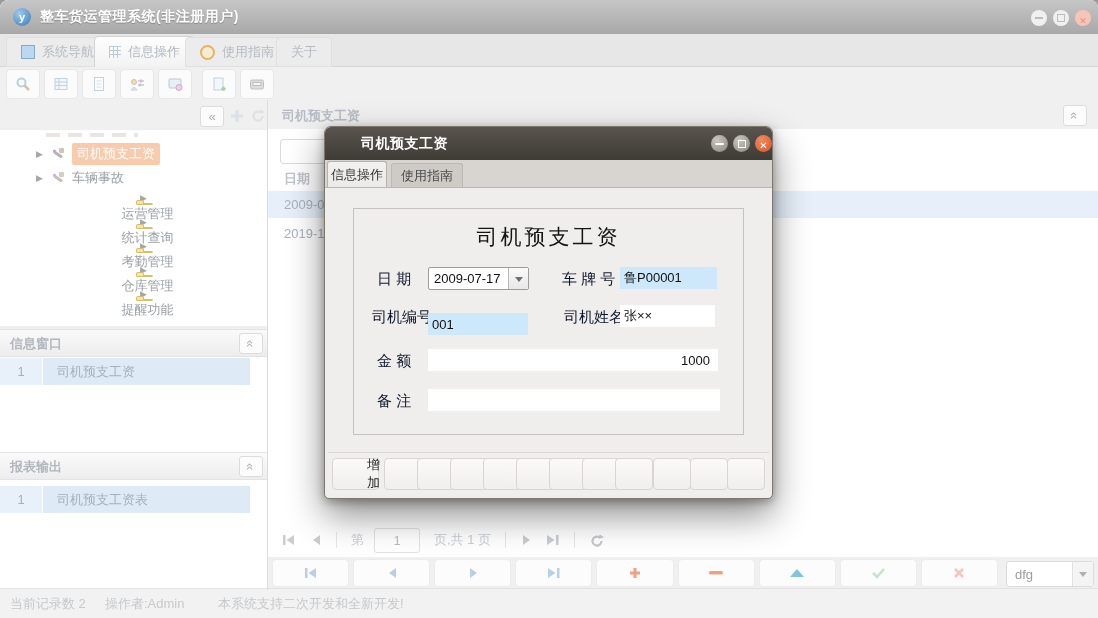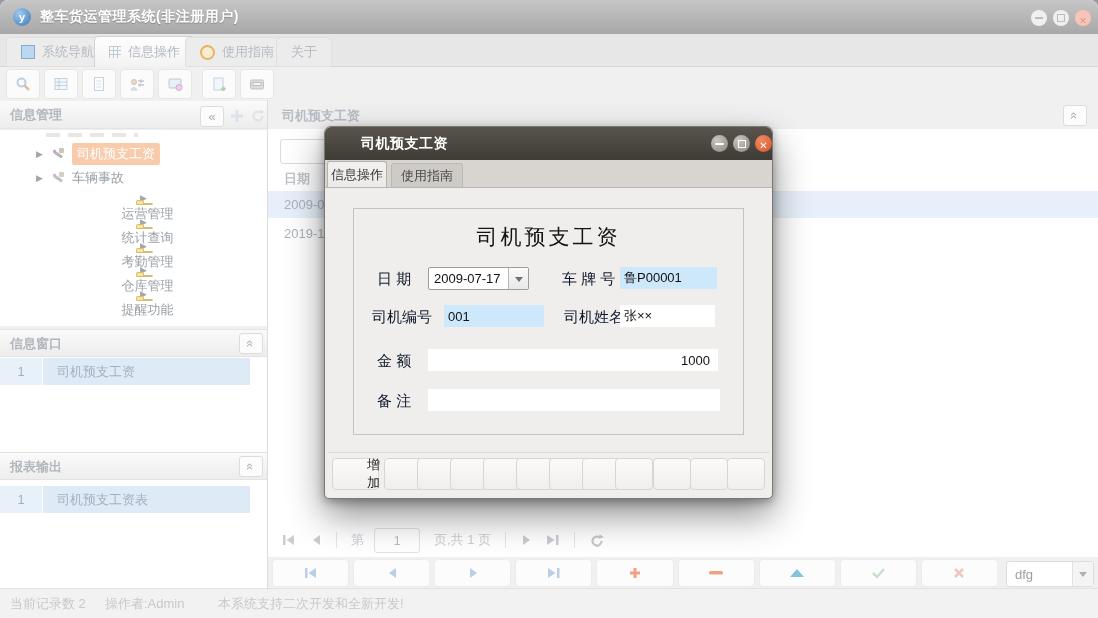--- a/index.html
+++ b/index.html
@@ -227,23 +227,20 @@
         </svg>
     </div>
     <div class="tbtn" style="left:240px">
       <svg width="16" height="16">
           <rect x="1.5" y="4" width="13" height="9" rx="1.5" fill="#c9c9c9" stroke="#9a9a9a"></rect>
           <rect x="4" y="6.5" width="8" height="3" fill="#f2f2f2" stroke="#9a9a9a"></rect>
         </svg>
     </div>
   </div>
 
-  <div class="panelhdr hdr-info">
-    <span>信息管理</span>
-  </div>
   <div class="sqbtn" style="left:200px;top:106px;"></div>
   <svg class="ghost" style="left:229px;top:108px;" width="16" height="16">
       <line x1="8" y1="2" x2="8" y2="14" stroke="#ccd6e0" stroke-width="3"></line>
       <line x1="2" y1="8" x2="14" y2="8" stroke="#ccd6e0" stroke-width="3"></line>
     </svg>
   <svg class="ghost" style="left:250px;top:108px;" width="16" height="16">
       <path d="M12.5 8a4.5 4.5 0 1 1-1.4-3.2" fill="none" stroke="#d2d6da" stroke-width="2.2"></path>
       <polygon points="10.5,1.2 15,4.2 10.2,5.8" fill="#d2d6da"></polygon>
     </svg>
 
@@ -448,21 +445,21 @@
 
       <span class="flabel" style="left:23px;top:61px;">日 期</span>
       <div class="fcombo">
         <span class="cval">2009-07-17</span>
         <span class="cbtn"></span>
       </div>
       <span class="flabel" style="left:208px;top:61px;">车 牌 号</span>
       <input class="ffield blue" style="left: 266px; top: 58px; width: 97px;" value="鲁P00001">
 
       <span class="flabel" style="left:18px;top:99px;">司机编号</span>
-      <input class="ffield blue" style="left: 74px; top: 96px; width: 100px; margin-left: 16px;" value="001">
+      <input class="ffield blue" style="left: 74px; top: 104px; width: 100px;" value="001">
       <span class="flabel" style="left:210px;top:99px;">司机姓名</span>
       <input class="ffield" style="left: 266px; top: 96px; width: 95px;" value="张××">
 
       <span class="flabel" style="left:23px;top:143px;">金 额</span>
       <input class="ffield" style="left: 74px; top: 140px; width: 290px; text-align: right; padding-right: 8px;" value="1000">
 
       <span class="flabel" style="left:23px;top:183px;">备 注</span>
       <input class="ffield" style="left: 74px; top: 180px; width: 292px;" value="">
     </div>
 

